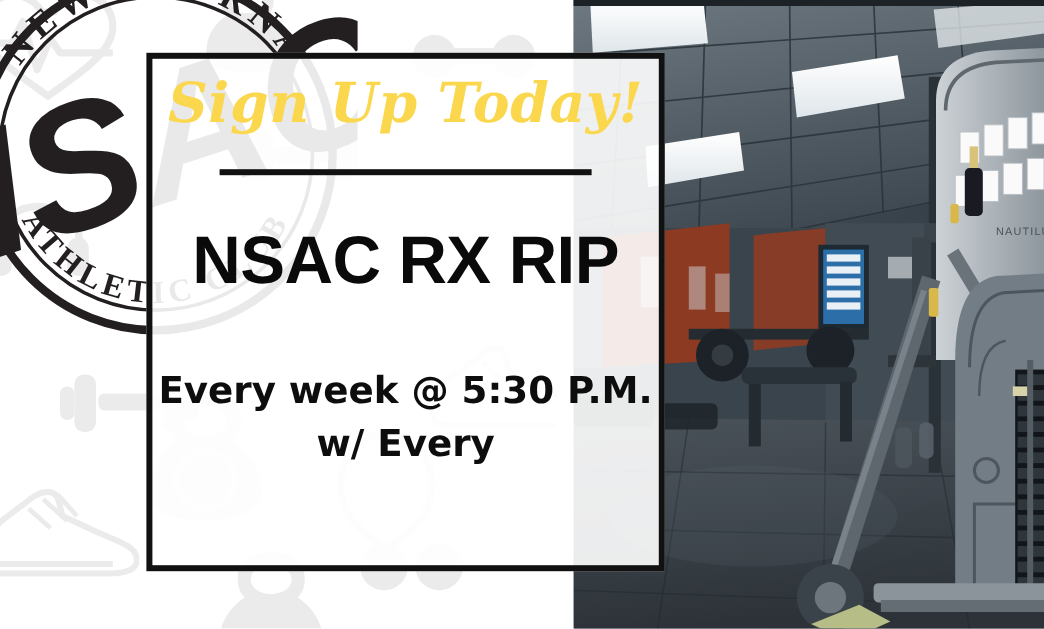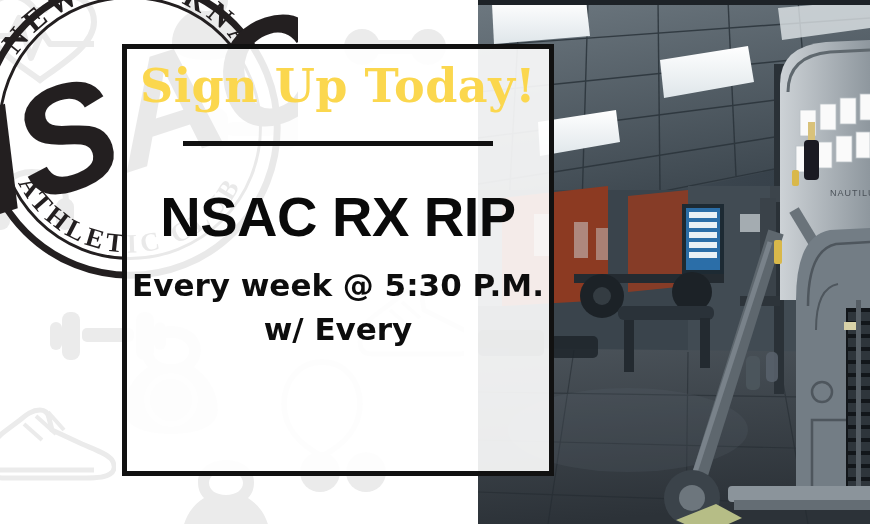--- a/index.html
+++ b/index.html
@@ -66,20 +66,21 @@
   .card-inner {
     position:relative;
     width:100%; height:100%;
     display:flex; flex-direction:column; align-items:center;
   }
 
   .headline {
     margin-top:13px;
     font-family:"DejaVu Serif", serif;
     font-weight:bold;
+    font-style:italic;
     font-size:46px;
     line-height:1.05;
     color:#FBD74E;
     letter-spacing:0.5px;
     white-space:nowrap;
     text-align:right;
   }
 
   .rule {
     margin-top:31px;
@@ -94,21 +95,21 @@
     font-weight:bold;
     font-size:56px;
     line-height:1.0;
     color:#0a0a0a;
     letter-spacing:-0.5px;
     white-space:nowrap;
     text-align:center;
   }
 
   .schedule {
-    margin-top:18px;
+    margin-top:59px;
     font-family:"DejaVu Sans", sans-serif;
     font-weight:bold;
     font-size:31px;
     line-height:1.42;
     color:#0d0d0d;
     text-align:center;
     width:100%;
     padding:0 2px;
   }
   .schedule .line2 { display:block; }

